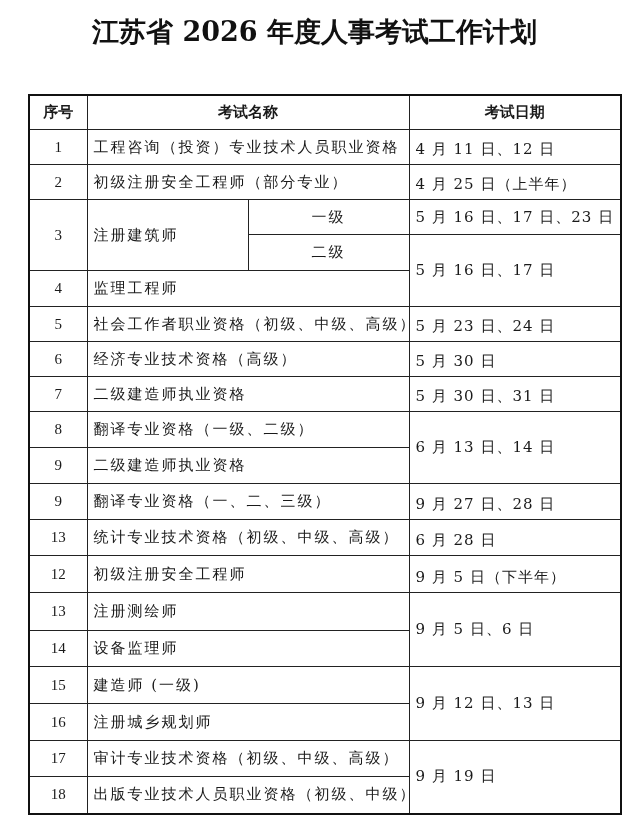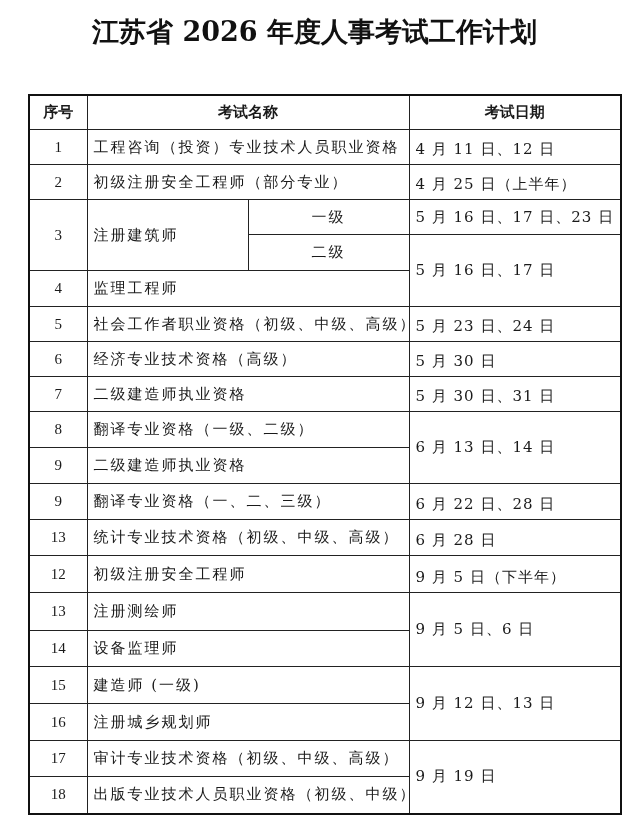--- a/index.html
+++ b/index.html
@@ -85,21 +85,21 @@
       <td class="name" colspan="2">翻译专业资格（一级、二级）</td>
       <td class="date" rowspan="2">6 月 13 日、14 日</td>
     </tr>
     <tr style="height:36px">
       <td class="num">9</td>
       <td class="name" colspan="2">二级建造师执业资格</td>
     </tr>
     <tr style="height:36px">
       <td class="num">9</td>
       <td class="name" colspan="2">翻译专业资格（一、二、三级）</td>
-      <td class="date low">6 月 22 日、28 日</td>
+      <td class="date low">9 月 27 日、28 日</td>
     </tr>
     <tr style="height:36px">
       <td class="num">13</td>
       <td class="name" colspan="2">统计专业技术资格（初级、中级、高级）</td>
       <td class="date low">6 月 28 日</td>
     </tr>
     <tr style="height:37px">
       <td class="num">12</td>
       <td class="name" colspan="2">初级注册安全工程师</td>
       <td class="date low">9 月 5 日（下半年）</td>

